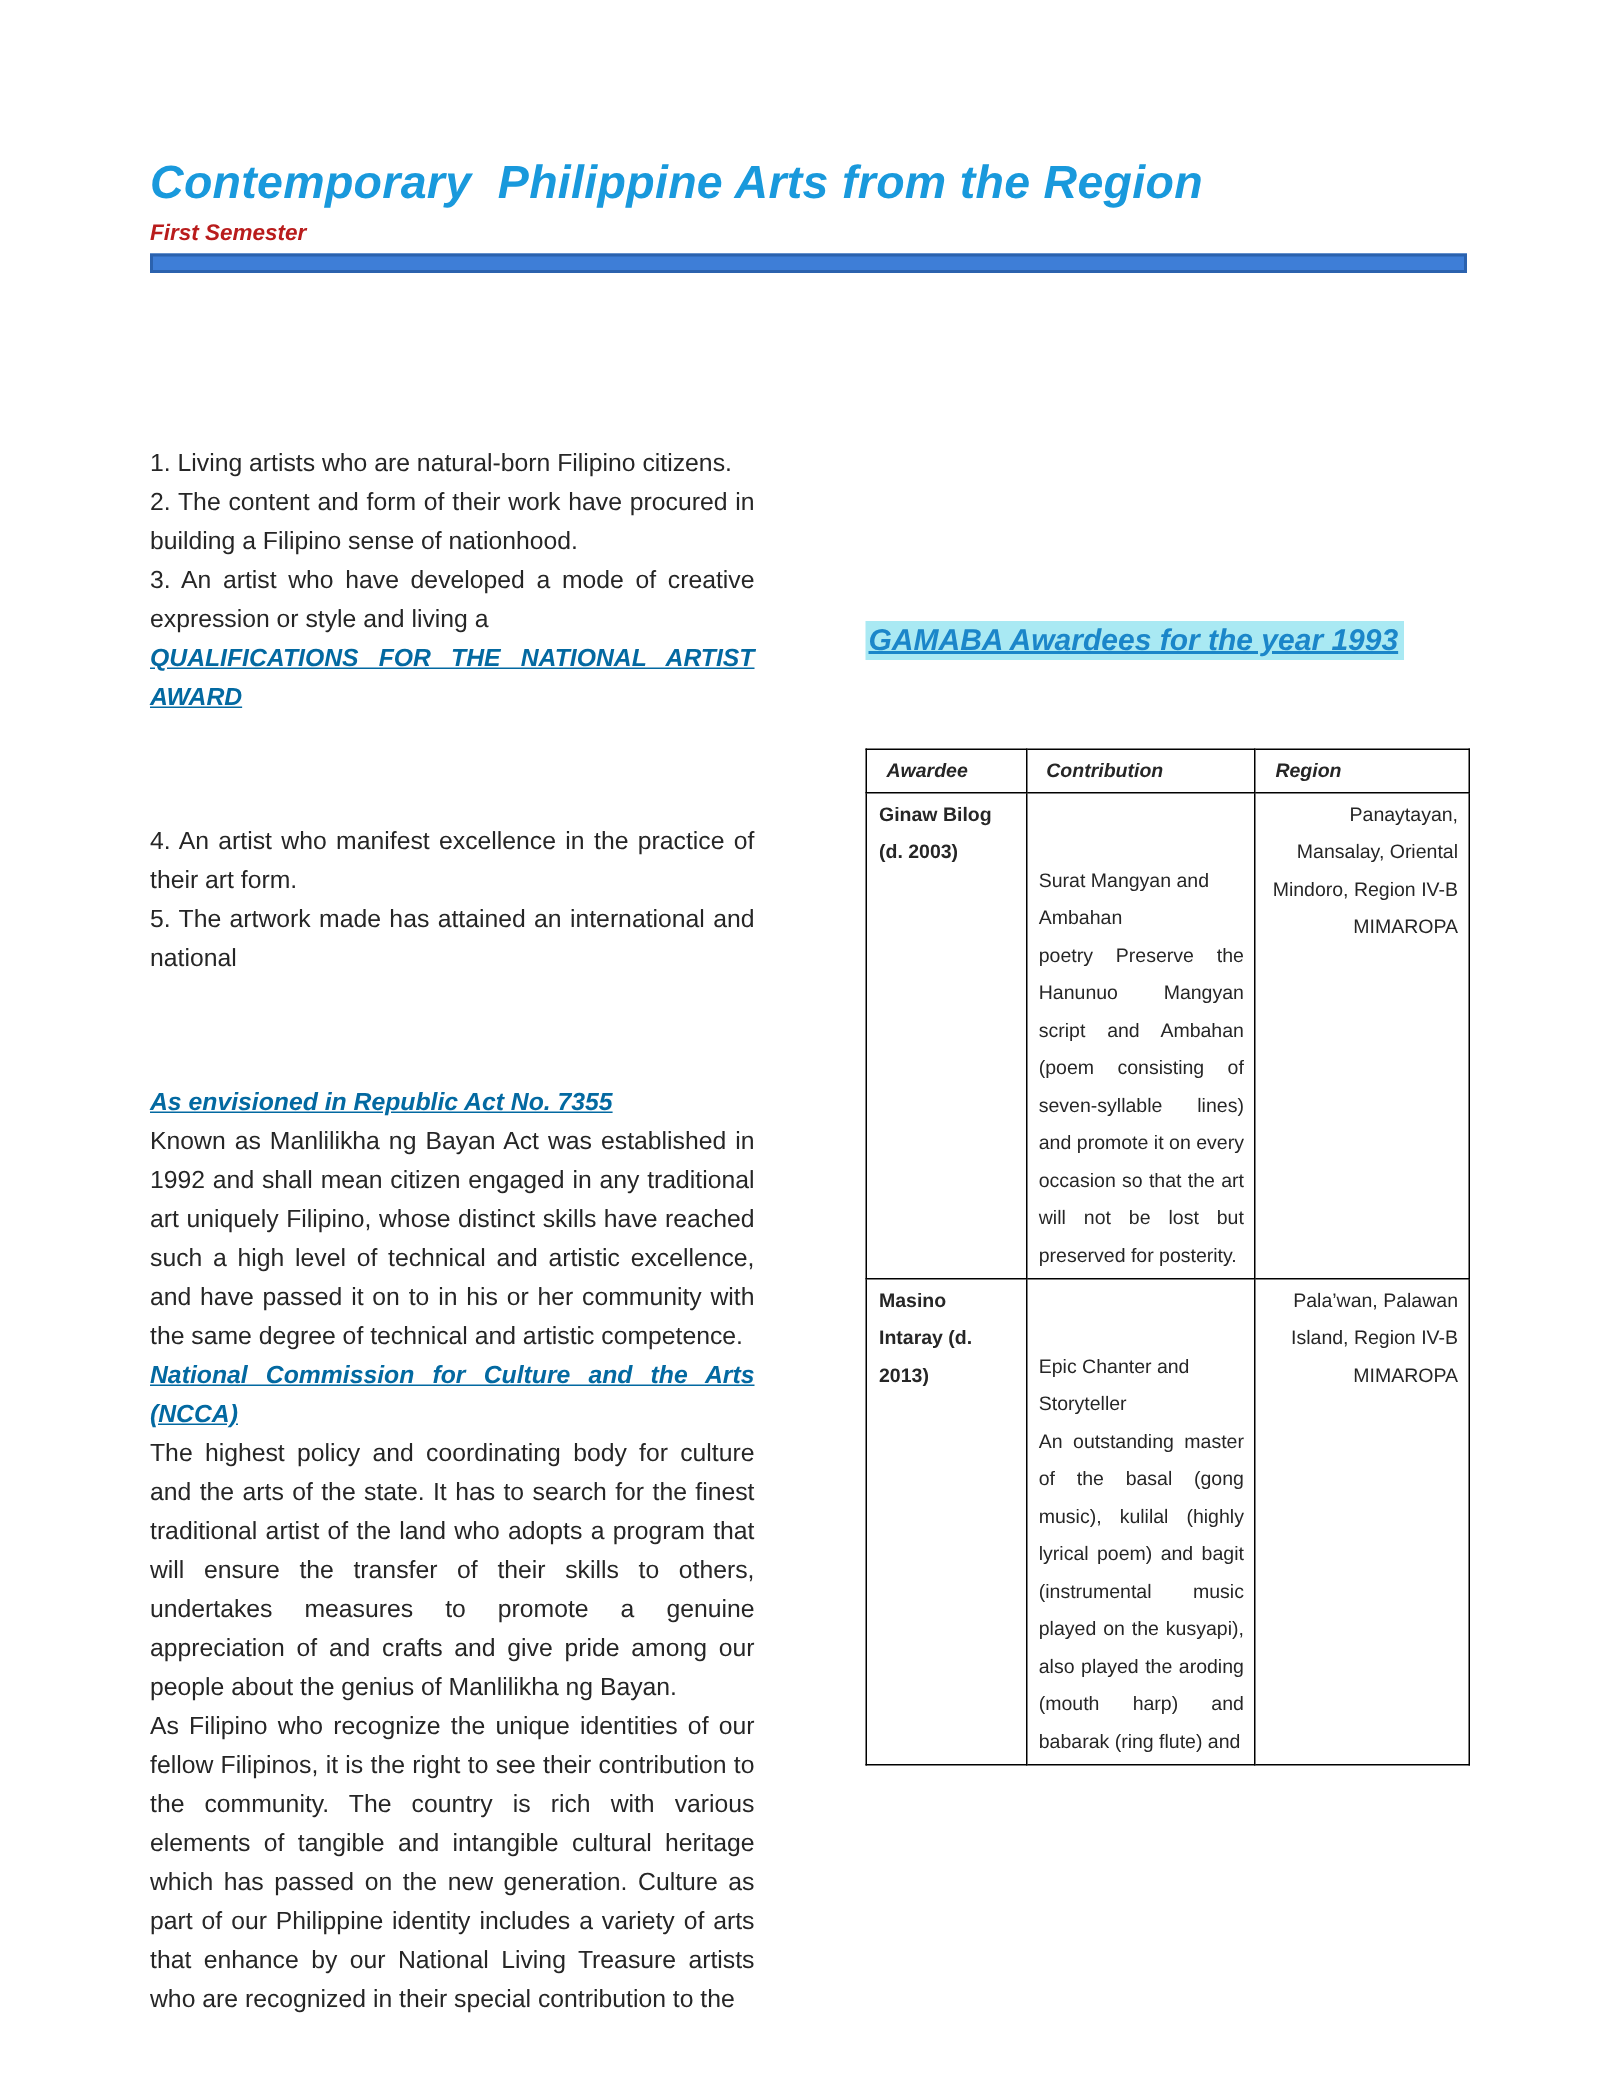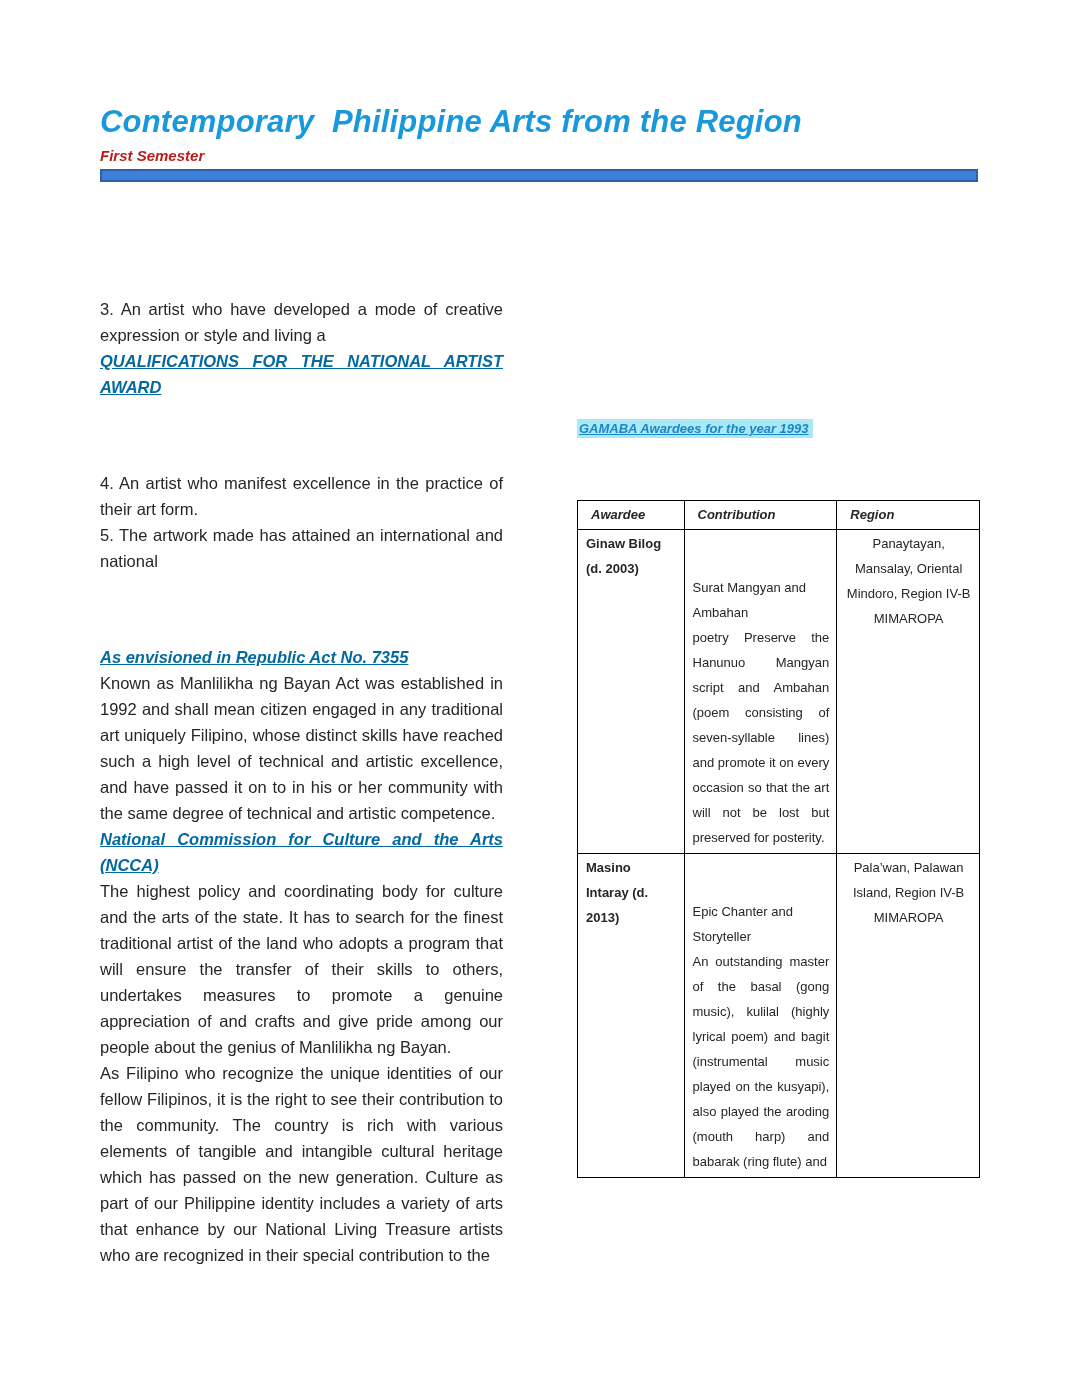--- a/index.html
+++ b/index.html
@@ -56,21 +56,21 @@
   .spacer { height: 26px; }
   .spacer-lg { height: 30px; }
   .spacer-sm { height: 14px; }
   .highlight-heading {
     display: inline;
     background: #a9e9f3;
     color: #1b86c9;
     font-weight: bold;
     font-style: italic;
     text-decoration: underline;
-    font-size: 13px;
+    font-size: 20px;
     padding: 2px 4px 2px 2px;
   }
   .gamaba-table {
     width: 100%;
     border-collapse: collapse;
     margin-top: 0;
     font-size: 13px;
     line-height: 25px;
   }
   .gamaba-table th, .gamaba-table td {
@@ -85,36 +85,38 @@
     padding: 2px 6px 2px 13px;
     line-height: 24px;
   }
   .col-awardee { width: 26.5%; }
   .col-contribution { width: 38%; }
   .col-region { width: 35.5%; }
   .awardee-cell { font-weight: bold; text-align: left; }
   .contribution-cell { text-align: justify; }
   .contribution-title { display: block; font-weight: normal; text-align: left; }
   .contribution-body { display: inline; }
-  .region-cell { text-align: center; }
+  .region-cell { text-align: right; }
 </style>
 </head>
 <body>
 
 <div class="page">
 
   <header class="doc-header">
     <h1 class="title">Contemporary  Philippine Arts from the Region</h1>
     <div class="subtitle">First Semester</div>
     <div class="header-bar"></div>
   </header>
 
   <main class="columns">
 
     <section class="col">
+      <p>1. Living artists who are natural-born Filipino citizens.</p>
+      <p>2. The content and form of their work have procured in building a Filipino sense of nationhood.</p>
       <p>3. An artist who have developed a mode of creative expression or style and living a</p>
       <p class="heading">QUALIFICATIONS FOR THE NATIONAL ARTIST AWARD</p>
       <div class="spacer"></div>
       <p>4. An artist who manifest excellence in the practice of their art form.</p>
       <p>5. The artwork made has attained an international and national</p>
       <div class="spacer"></div>
       <p class="heading">As envisioned in Republic Act No. 7355</p>
       <p>Known as Manlilikha ng Bayan Act was established in 1992 and shall mean citizen engaged in any traditional art uniquely Filipino, whose distinct skills have reached such a high level of technical and artistic excellence, and have passed it on to in his or her community with the same degree of technical and artistic competence.</p>
       <p class="heading">National Commission for Culture and the Arts (NCCA)</p>
       <p>The highest policy and coordinating body for culture and the arts of the state. It has to search for the finest traditional artist of the land who adopts a program that will ensure the transfer of their skills to others, undertakes measures to promote a genuine appreciation of and crafts and give pride among our people about the genius of Manlilikha ng Bayan.</p>

